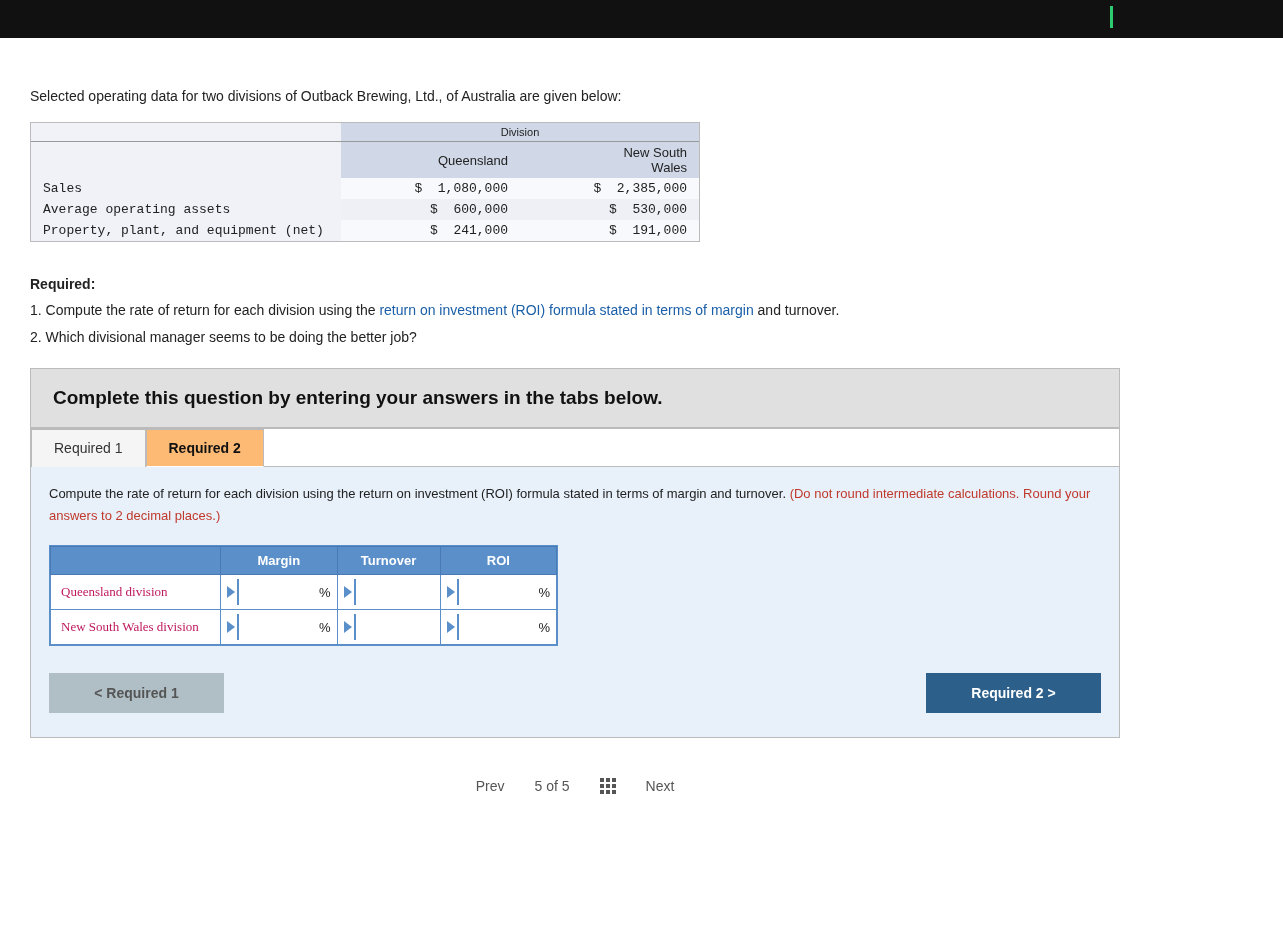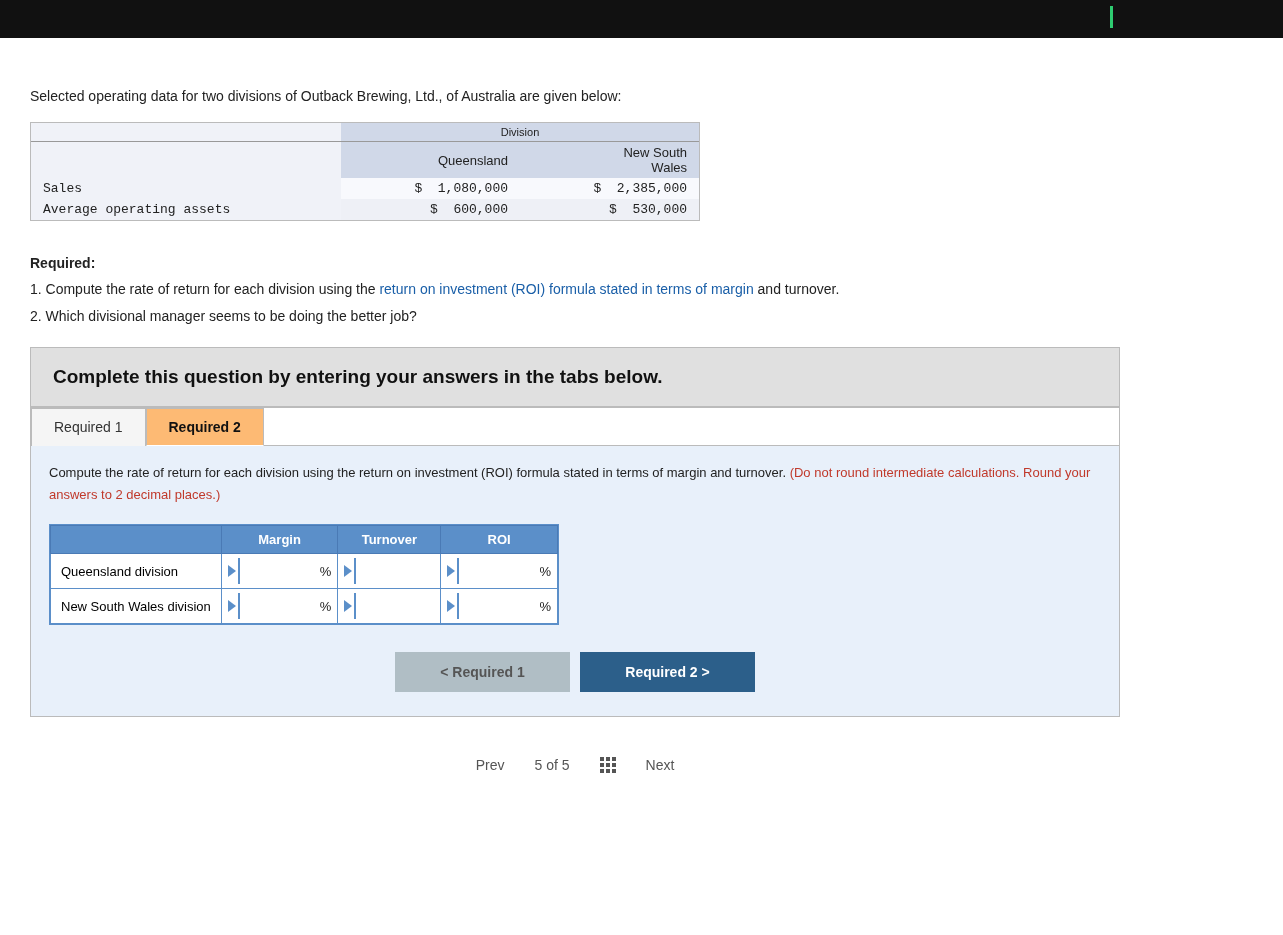--- a/index.html
+++ b/index.html
@@ -160,21 +160,22 @@
     }
     .answer-table td {
       border: 1px solid #5b8fc9;
       padding: 4px 6px;
       background: #fff;
     }
     .answer-table td.row-label {
       background: #fff;
       padding: 4px 10px;
       min-width: 170px;
-      color: #000000;
+      color: #be185d;
+      font-family: Liberation Serif, serif;
     }
     .answer-table .input-cell {
       display: flex;
       align-items: center;
     }
     .answer-table input[type="text"] {
       border: none;
       border-left: 2px solid #5b8fc9;
       outline: none;
       width: 80px;
@@ -194,21 +195,21 @@
       height: 0;
       border-top: 6px solid transparent;
       border-bottom: 6px solid transparent;
       border-left: 8px solid #5b8fc9;
       margin-right: 2px;
     }
     .nav-buttons {
       display: flex;
       gap: 10px;
       margin-top: 24px;
-      justify-content: center;
+      justify-content: space-between;
       align-items: center;
     }
     .btn-prev {
       background: #b0bec5;
       color: #555;
       border: none;
       padding: 12px 28px;
       font-size: 14px;
       font-weight: bold;
       cursor: pointer;
@@ -279,20 +280,25 @@
       <tr>
     <td class="label-col">Sales</td>
     <td class="dollar">$&nbsp;&nbsp;1,080,000</td>
     <td class="dollar">$&nbsp;&nbsp;2,385,000</td>
   </tr>
           <tr>
     <td class="label-col">Average operating assets</td>
     <td class="dollar">$&nbsp;&nbsp;600,000</td>
     <td class="dollar">$&nbsp;&nbsp;530,000</td>
   </tr>
+          <tr>
+    <td class="label-col">Property, plant, and equipment (net)</td>
+    <td class="dollar">$&nbsp;&nbsp;241,000</td>
+    <td class="dollar">$&nbsp;&nbsp;191,000</td>
+  </tr>
         </tbody>
     </table>
   </div>
 
   <div class="required-section">
     <p><strong>Required:</strong></p>
     <p>1. Compute the rate of return for each division using the <span class="link-blue">return on investment (ROI) formula stated in terms of margin</span> and turnover.</p>
     <p>2. Which divisional manager seems to be doing the better job?</p>
   </div>
 

